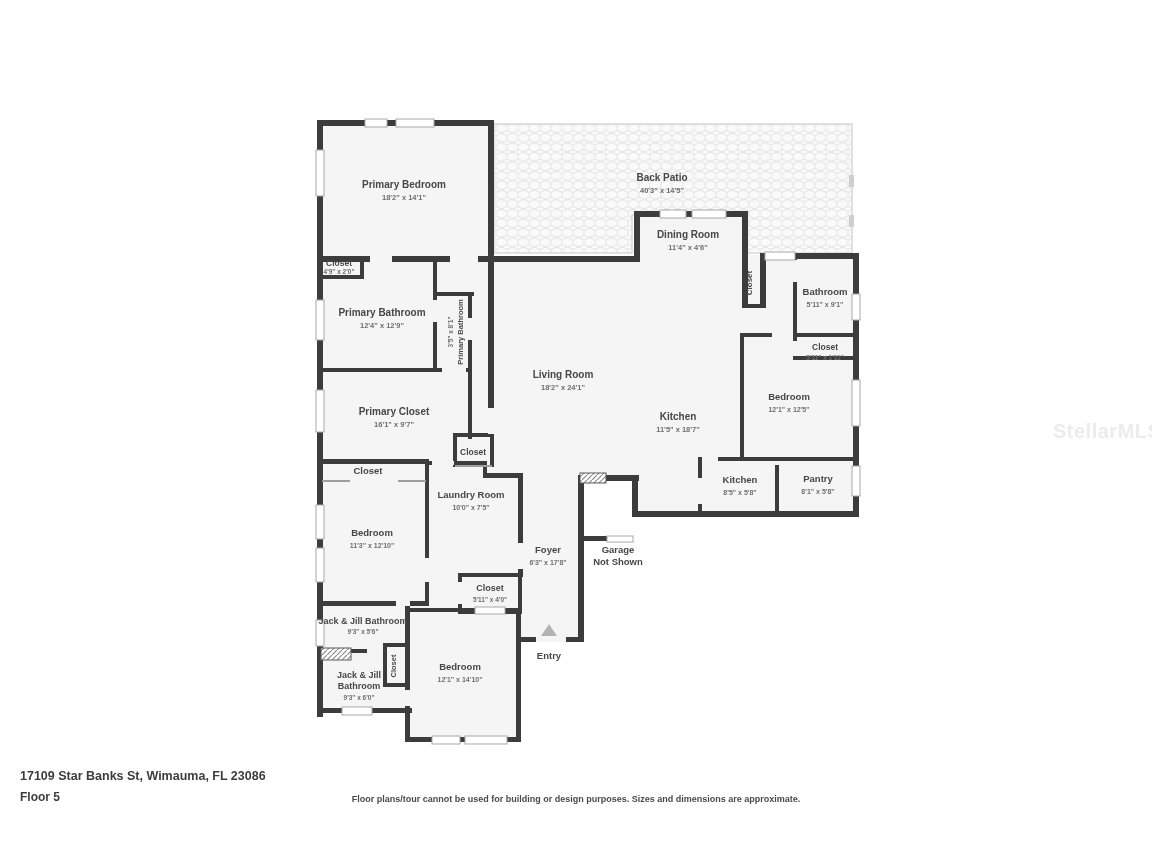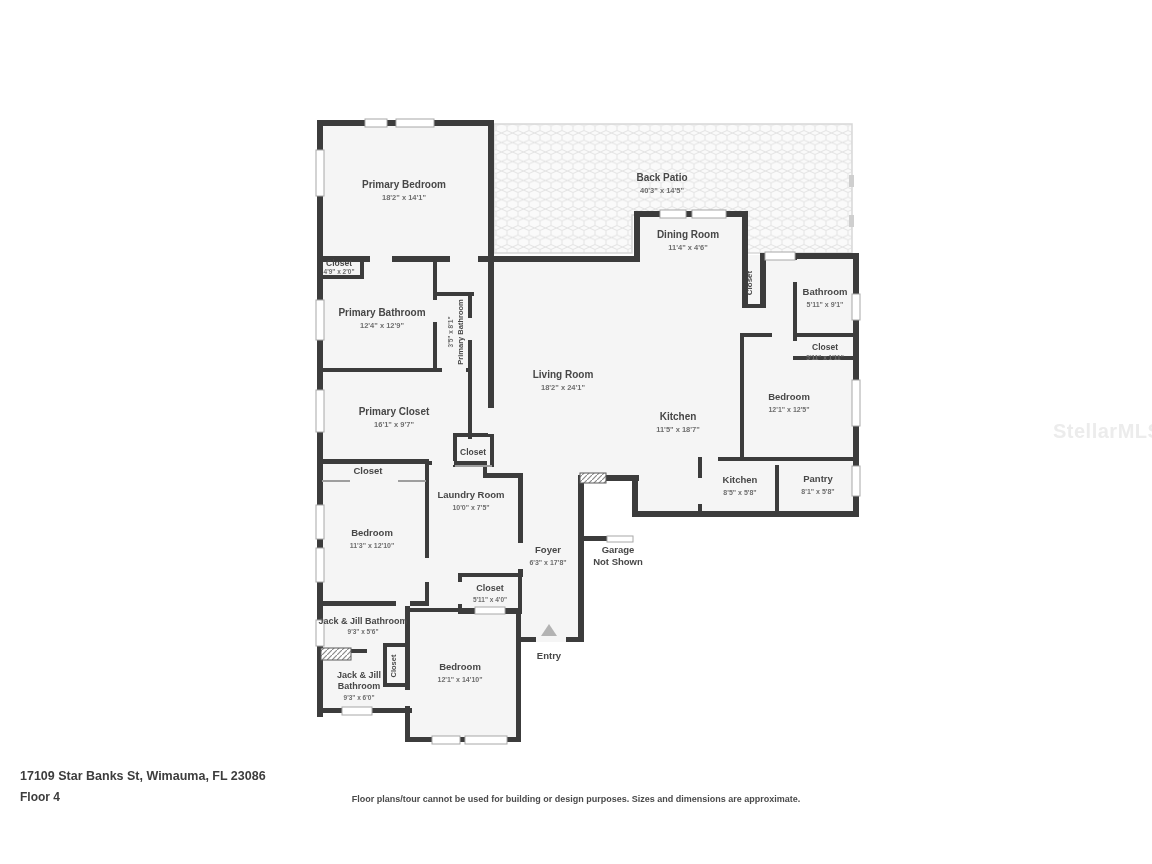--- a/index.html
+++ b/index.html
@@ -220,15 +220,15 @@
 
     <text class="rname" font-size="9.5" x="448" y="670">Bedroom</text>
     <text class="rdims" font-size="7" x="448" y="682">12'1" x 14'10"</text>
 
     <text class="rname" font-size="9.5" x="537" y="659">Entry</text>
   </g>
 </svg>
 </div>
 
 <div class="addr">17109 Star Banks St, Wimauma, FL 23086</div>
-<div class="floor">Floor 4</div>
+<div class="floor">Floor 5</div>
 <div class="disclaimer">Floor plans/tour cannot be used for building or design purposes. Sizes and dimensions are approximate.</div>
 <div class="watermark">StellarMLS</div>
 
 </body></html>

